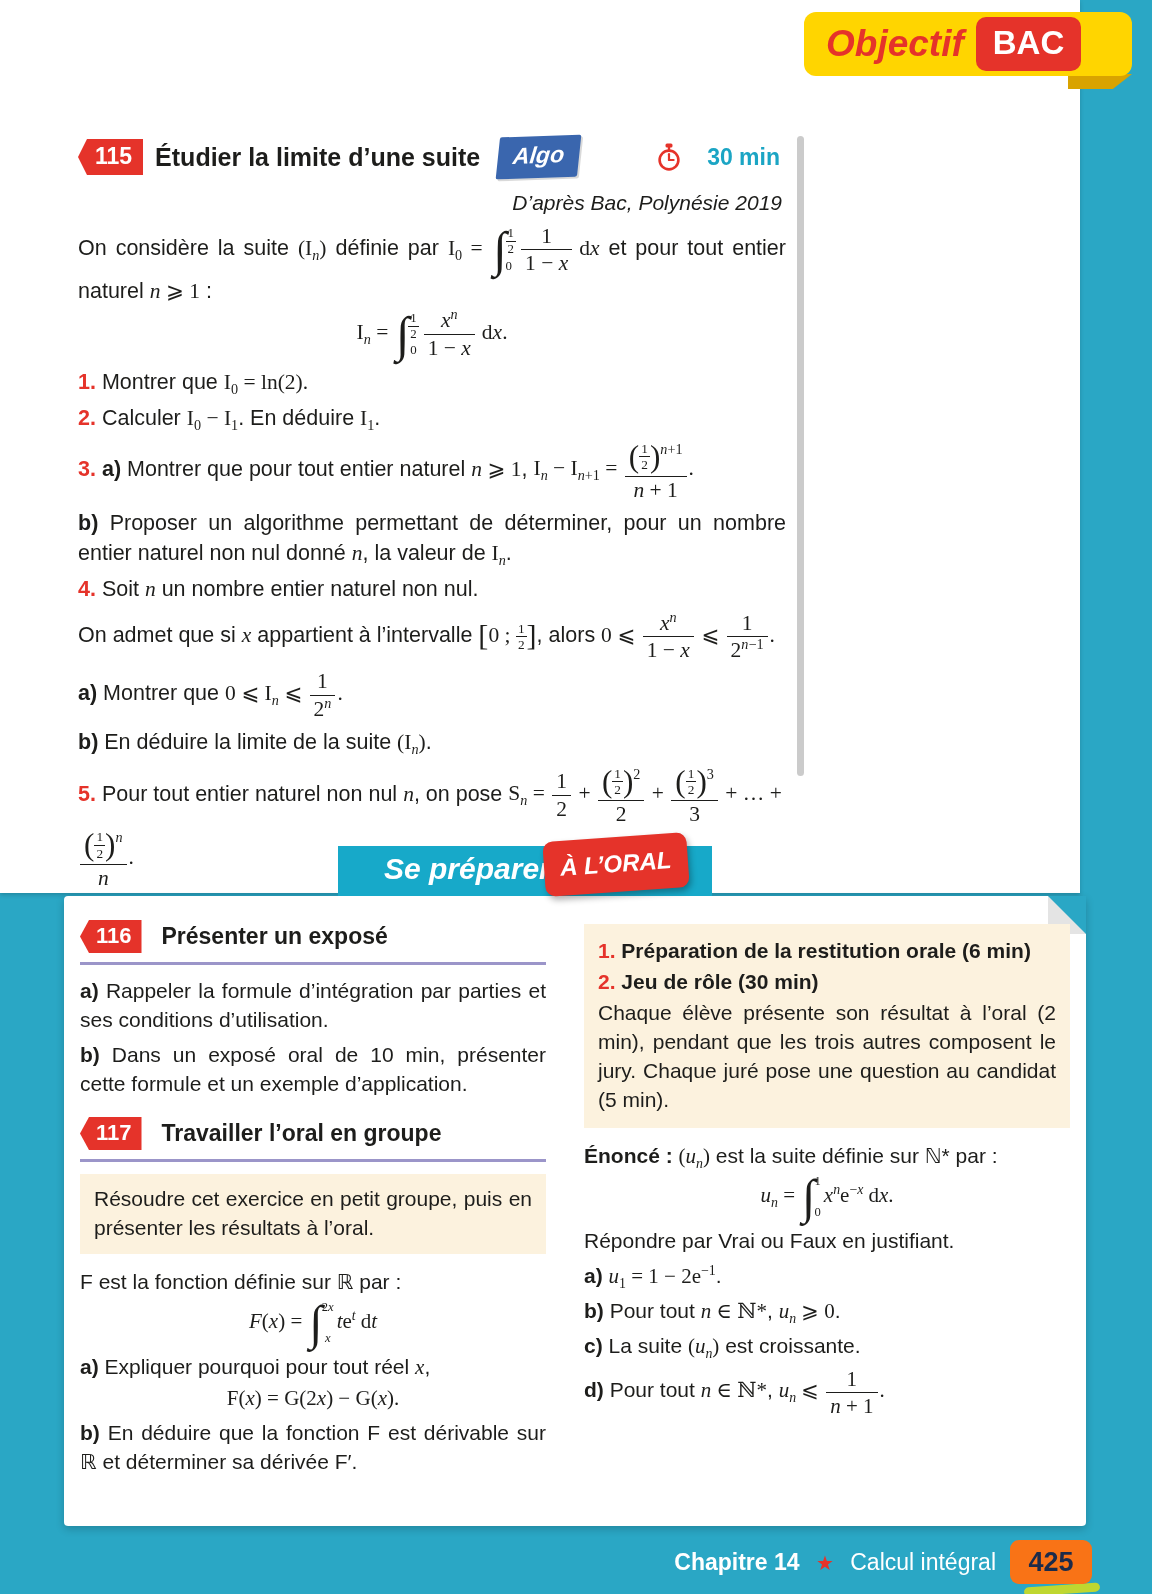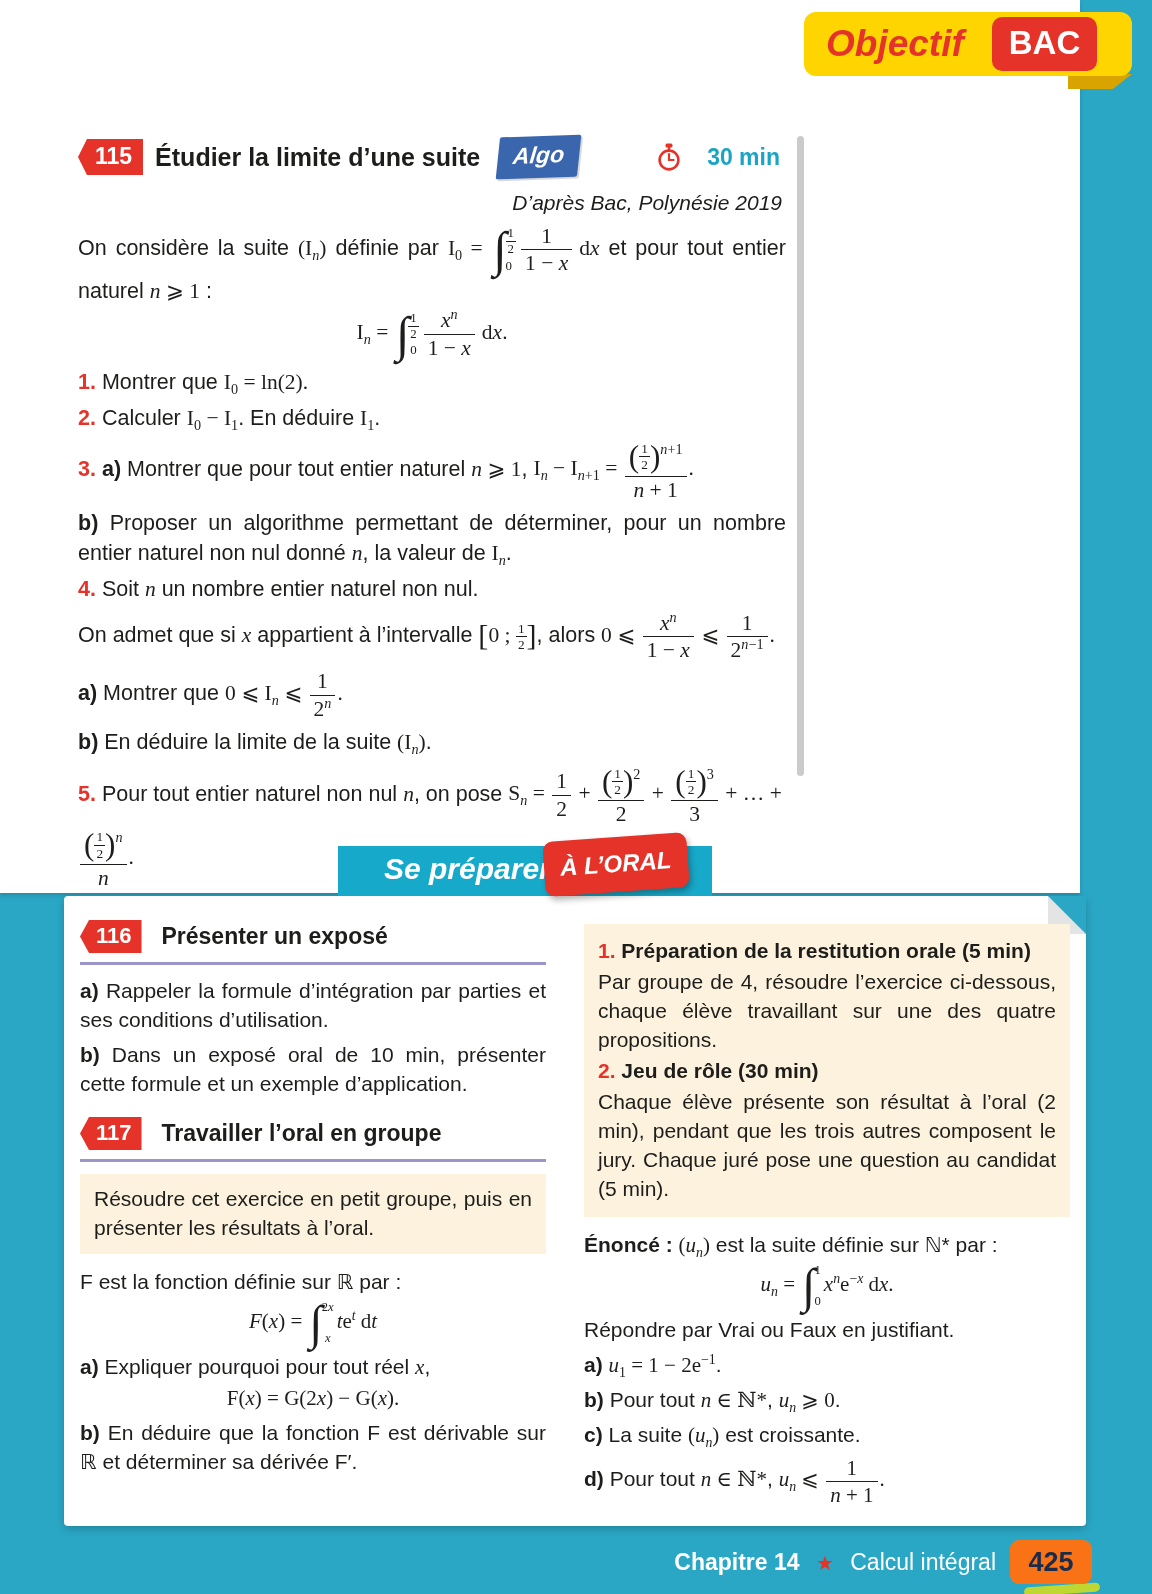--- a/index.html
+++ b/index.html
@@ -43,21 +43,21 @@
   .ilim { display:flex; flex-direction:column; justify-content:space-between; font-size:0.6em; line-height:1; padding:2px 0; margin-left:-1px; }
   .ilim .sfrac { font-size:1em; }
   .dx { margin-left:5px; }
   .bp { font-size:1.45em; font-style:normal; vertical-align:middle; }
   .tb { font-size:1.4em; font-style:normal; vertical-align:-0.1em; }
 
   
   .objectif { position:absolute; left:804px; top:12px; width:328px; height:64px; background:#FFD500;
               border-radius:12px; display:flex; align-items:center; z-index:3; }
   .obj-text { color:#E5332A; font-weight:bold; font-style:italic; font-size:37px; margin-left:22px; }
-  .bac { margin-left:28px; background:#E5332A; color:#fff; font-weight:bold; font-size:33px; padding:7px 17px 9px; border-radius:10px; }
+  .bac { margin-left:12px; background:#E5332A; color:#fff; font-weight:bold; font-size:33px; padding:7px 17px 9px; border-radius:10px; }
   .obj-fold { position:absolute; left:1068px; top:74px; width:64px; height:15px; background:#D9A300;
               clip-path:polygon(0 0,100% 0,70% 100%,0 100%); z-index:2; }
 
   
   .sep-banner { position:absolute; left:338px; top:846px; width:374px; height:50px; background:#17A9C9; z-index:4; }
   .sep-text { position:absolute; left:46px; top:6px; color:#fff; font-weight:bold; font-style:italic; font-size:30px; }
   .oral-badge { position:absolute; left:206px; top:-9px; background:#E5332A; color:#fff; font-weight:bold; font-style:italic;
                 font-size:24px; padding:13px 16px 14px; border-radius:10px; transform:rotate(-4deg);
                 box-shadow:2px 4px 6px rgba(0,0,0,.3); white-space:nowrap; }
 
@@ -178,22 +178,21 @@
               </span><i>t</i>e<sup><i>t</i></sup><span class="dx">d<i>t</i></span></span></p>
         <p class="body-p"><b>a)</b> Expliquer pourquoi pour tout réel <span class="m"><i>x</i></span>,</p>
         <p class="center-f"><span class="m">F(<i>x</i>) = G(2<i>x</i>) − G(<i>x</i>).</span></p>
         <p class="body-p j"><b>b)</b> En déduire que la fonction F est dérivable sur ℝ et déterminer sa dérivée F′.</p>
       </div>
     </div>
 
     <div class="col col-right">
       <div>
         <div class="cream">
-          <p><b class="rn">1.</b> <b>Préparation de la restitution orale (5 min)</b></p>
-          <p class="j">Par groupe de 4, résoudre l’exercice ci-dessous, chaque élève travaillant sur une des quatre propositions.</p>
+          <p><b class="rn">1.</b> <b>Préparation de la restitution orale (6 min)</b></p>
           <p><b class="rn">2.</b> <b>Jeu de rôle (30 min)</b></p>
           <p class="j">Chaque élève présente son résultat à l’oral (2 min), pendant que les trois autres composent le jury. Chaque juré pose une question au candidat (5 min).</p>
         </div>
         <p class="body-p"><b>Énoncé :</b> <span class="m">(<i>u</i><sub><i>n</i></sub>)</span> est la suite définie sur ℕ* par :</p>
         <p class="display-f"><span class="m"><i>u</i><sub><i>n</i></sub> = <span class="int">
                 <span class="isym">∫</span>
                 <span class="ilim">
                   <span class="u">1</span>
                   <span class="l">0</span>
                 </span>

